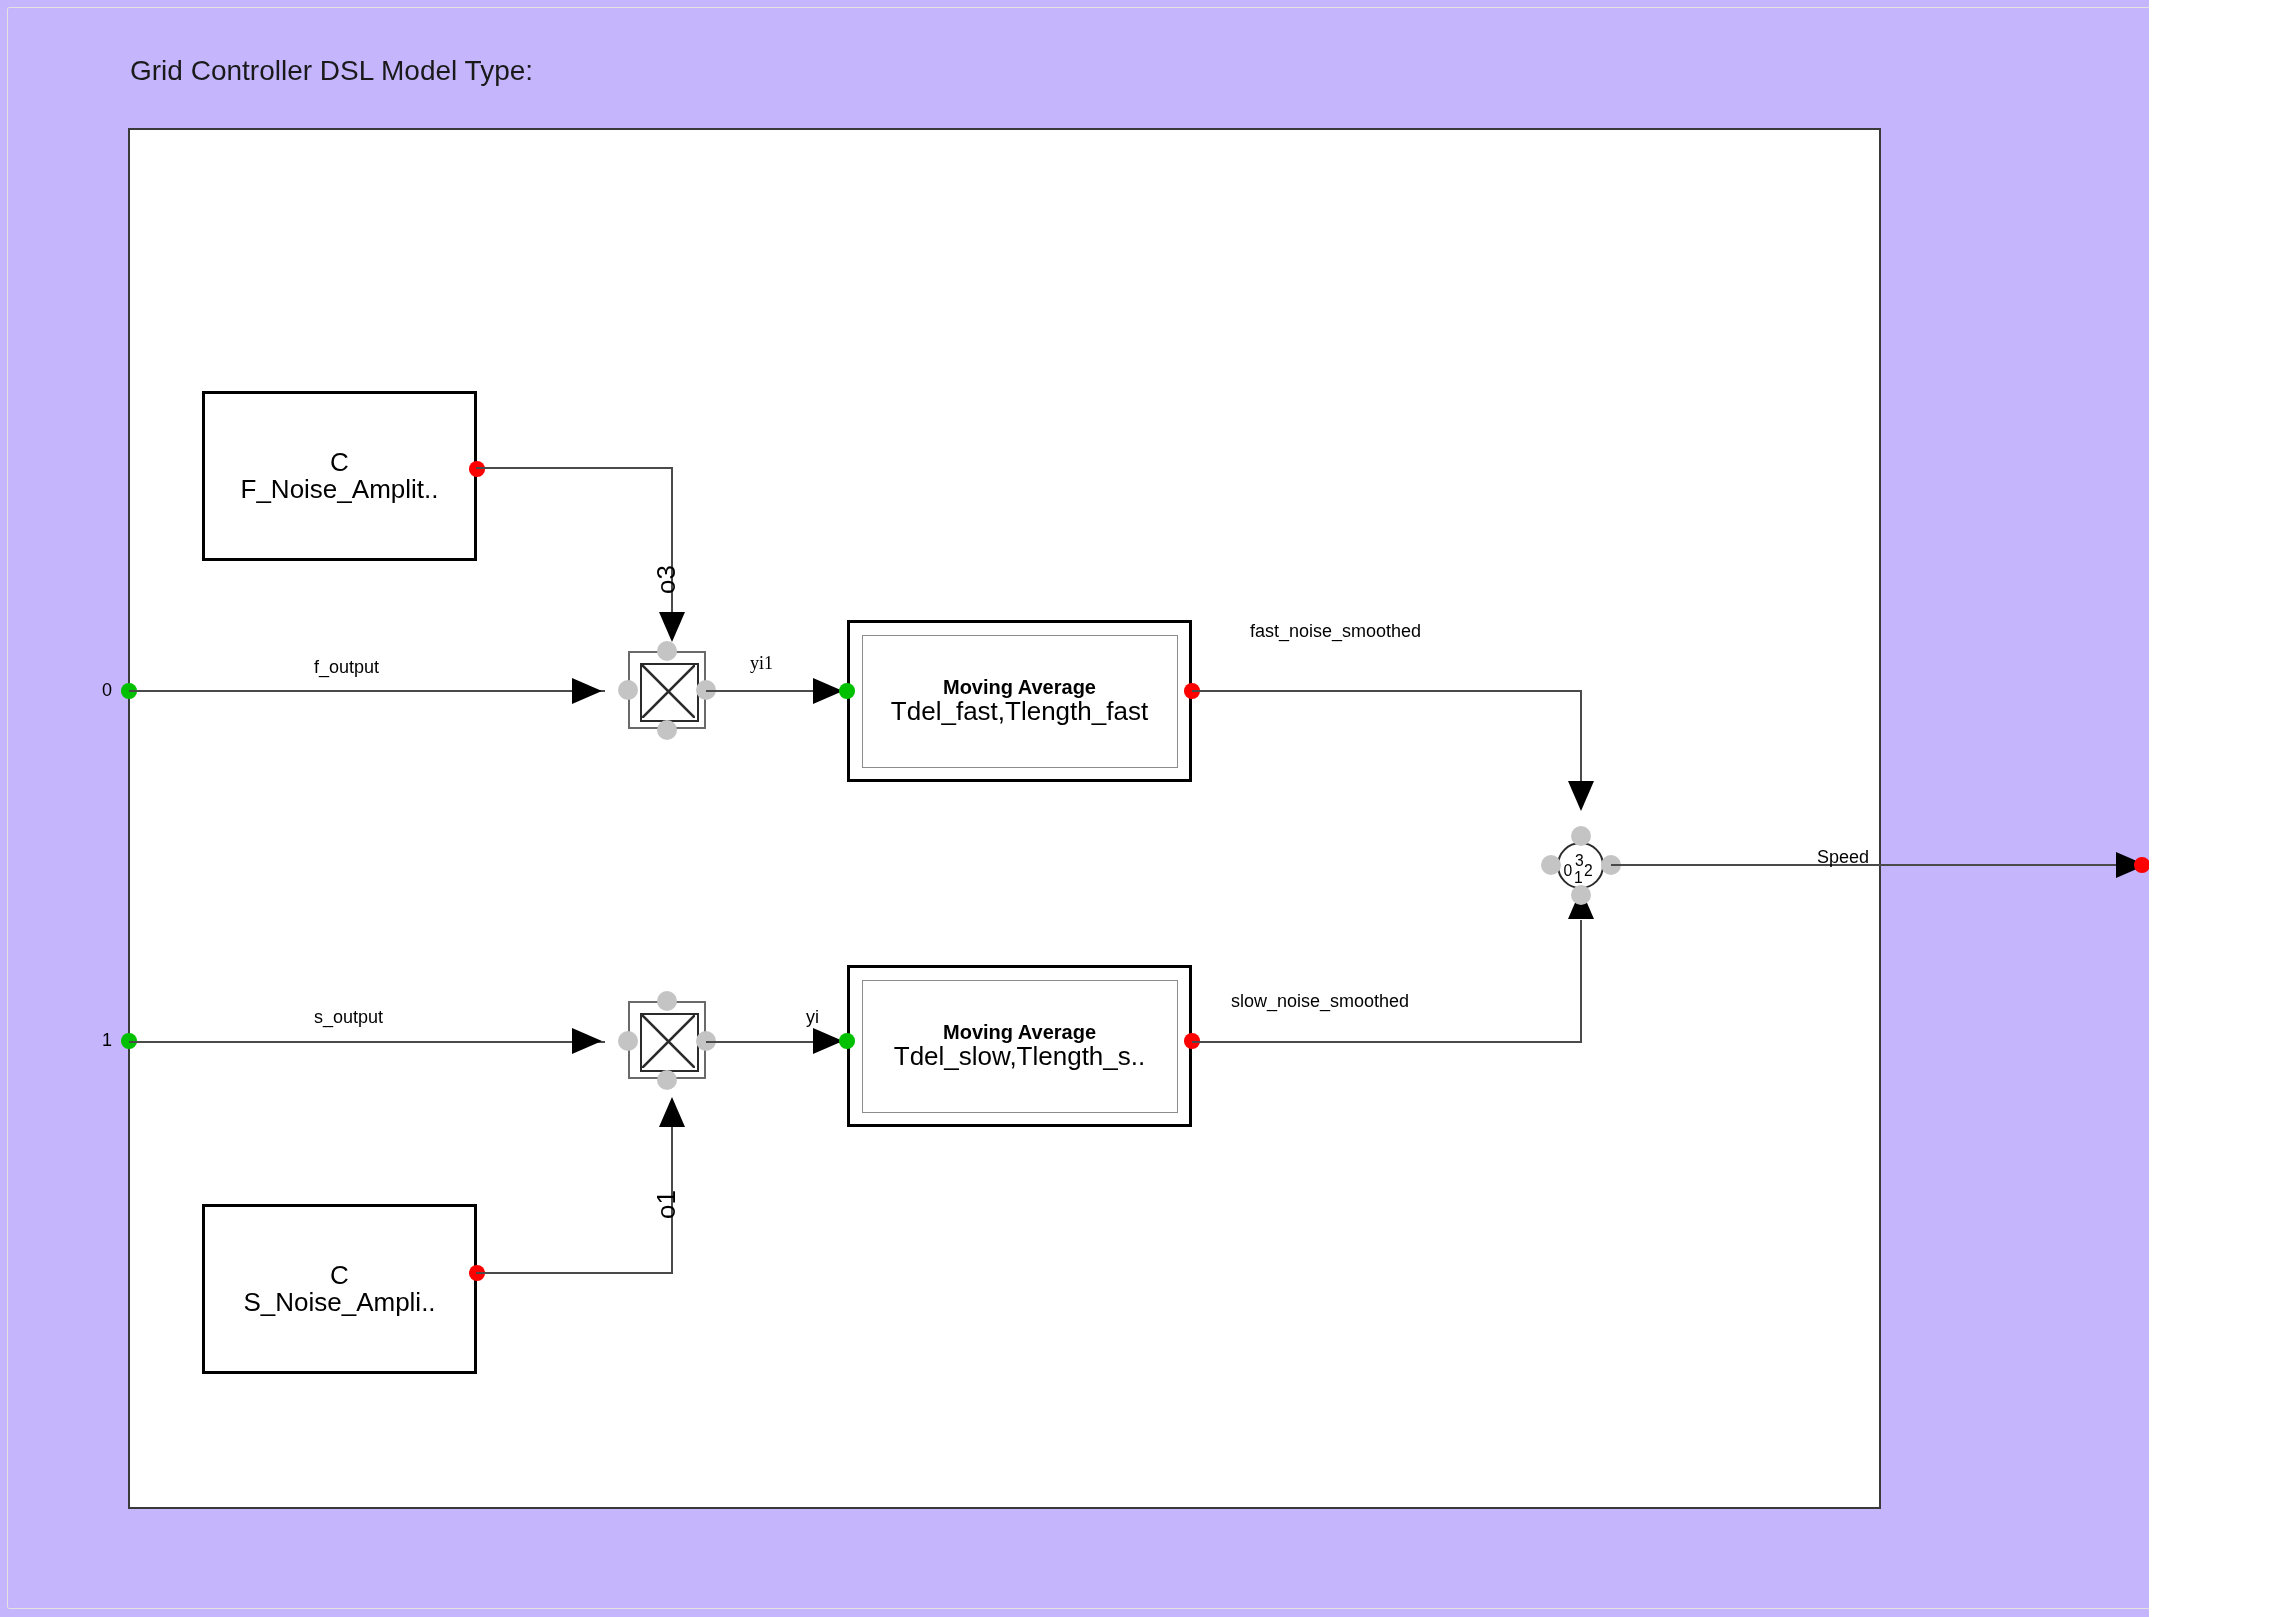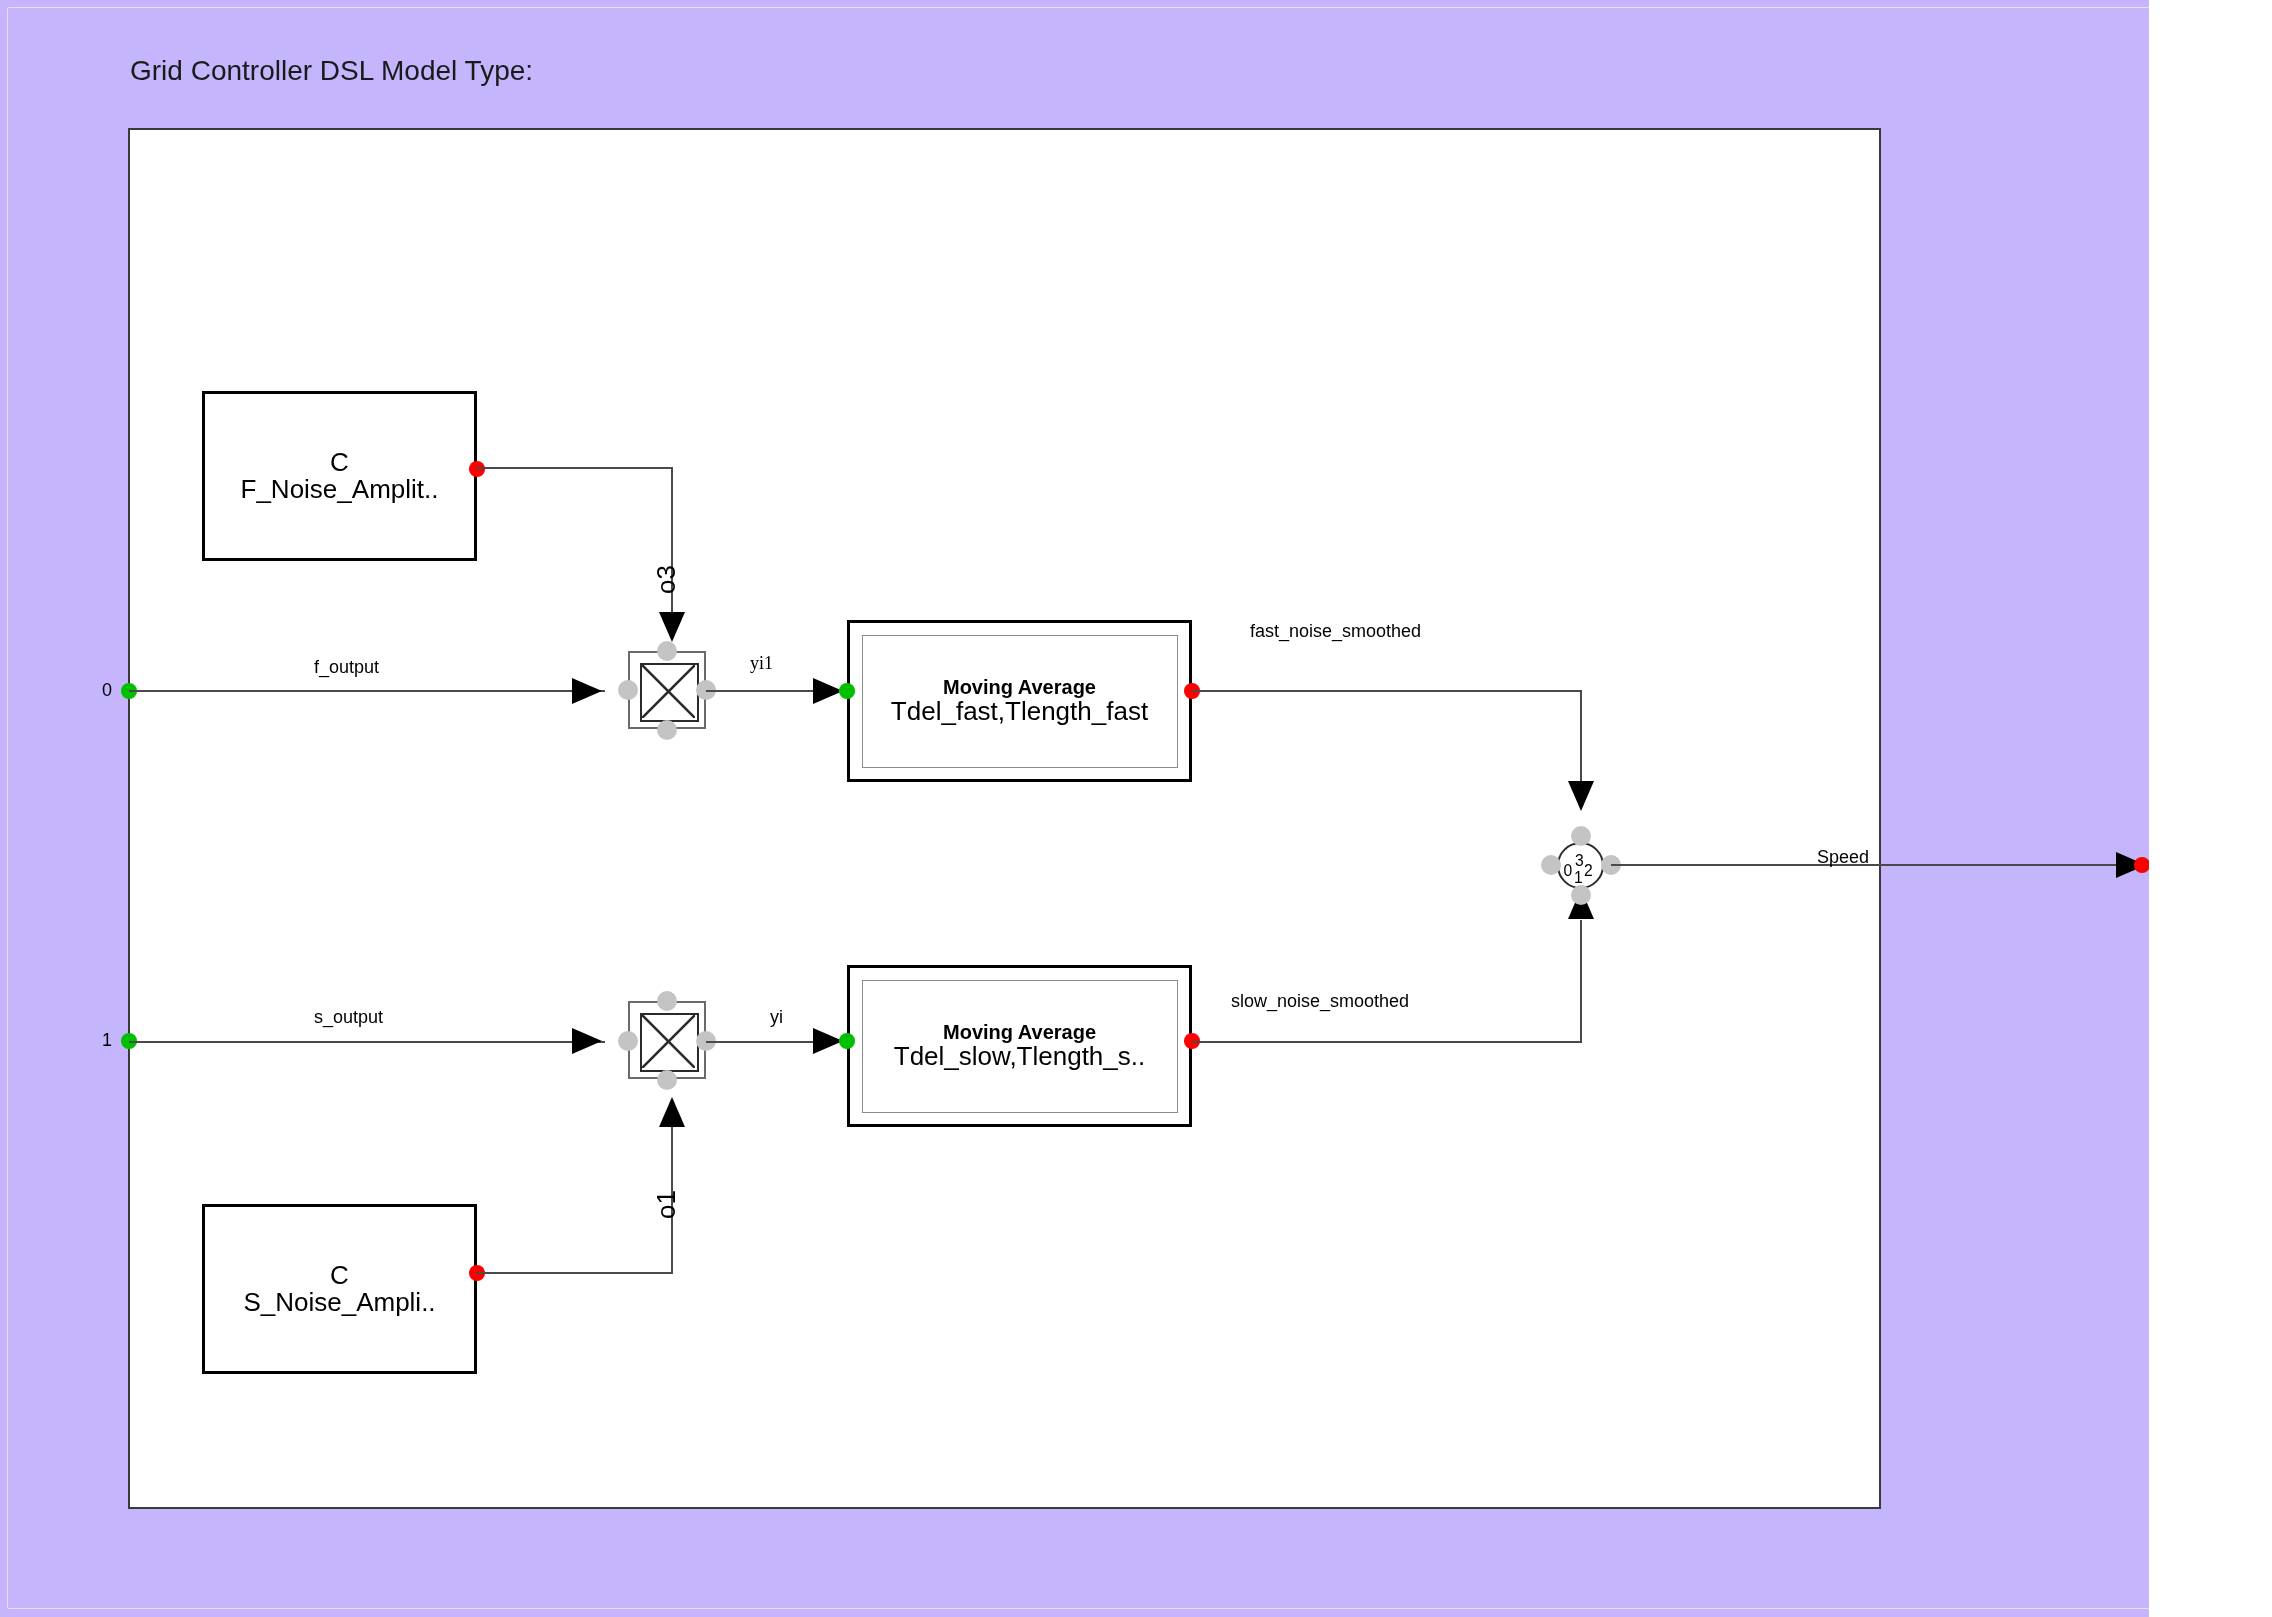--- a/index.html
+++ b/index.html
@@ -293,21 +293,21 @@
       </svg>
     </div>
   </div>
   <div class="port-dot port-gray" style="left:618px; top:1031px;"></div>
   <div class="port-dot port-gray" style="left:657px; top:991px;"></div>
   <div class="port-dot port-gray" style="left:696px; top:1031px;"></div>
   <div class="port-dot port-gray" style="left:657px; top:1070px;"></div>
 
   <div class="wire-h" style="left:706px; top:1041px; width:141px;"></div>
   <div class="arrow-r" style="left:813px; top:1028px;"></div>
-  <div class="sig-label" style="left:770px; top:1008px;">yi</div>
+  <div class="sig-label" style="left:806px; top:1008px;">yi</div>
 
   <div class="ma-outer" style="left:847px; top:965px; width:345px; height:162px;">
     <div class="ma-inner"></div>
     <div class="ma-text">
       <span class="ma-l1">Moving Average</span>
       <span class="ma-l2">Tdel_slow,Tlength_s..</span>
     </div>
   </div>
   <div class="port-dot port-green" style="left:839px; top:1033px;"></div>
   <div class="port-dot port-red" style="left:1184px; top:1033px;"></div>

